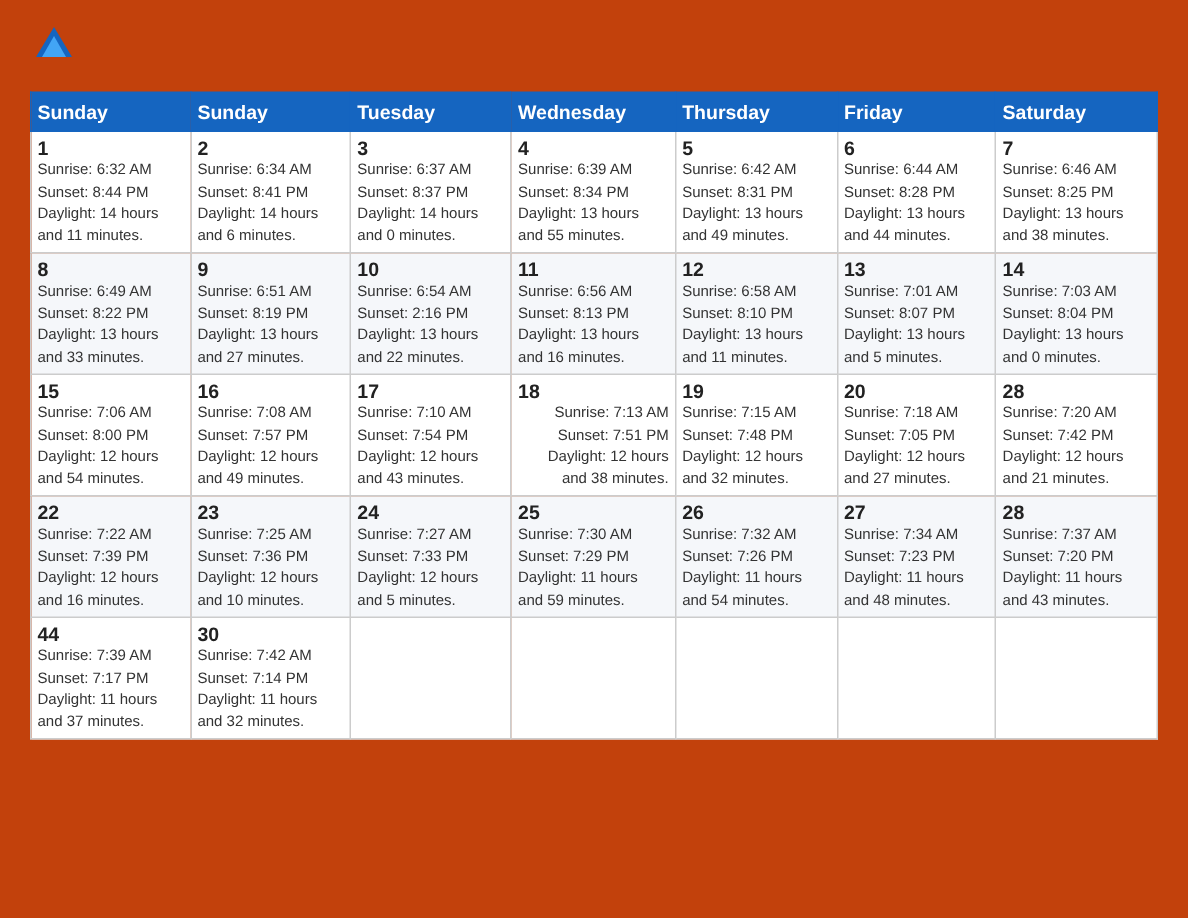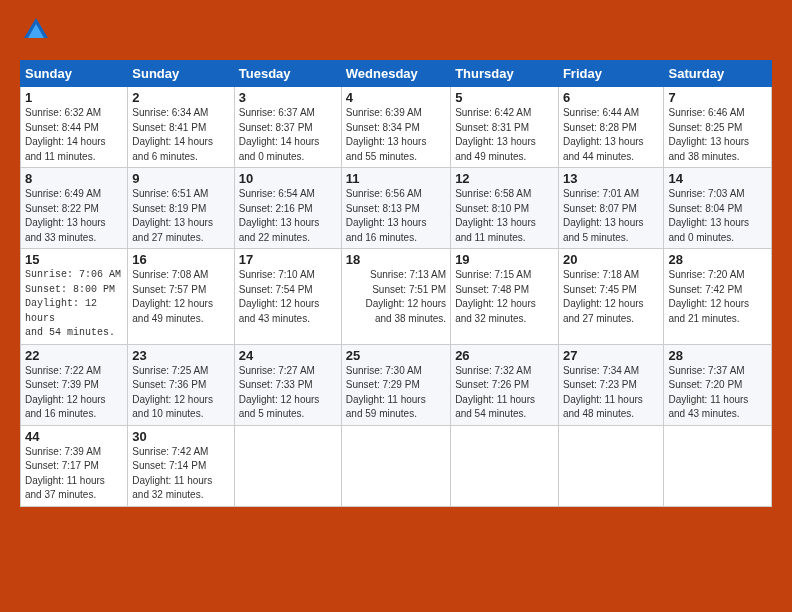--- a/index.html
+++ b/index.html
@@ -233,21 +233,21 @@
             <span class="day-num">14</span>
             <div class="day-info" style="white-space: pre-line;">Sunrise: 7:03 AM
 Sunset: 8:04 PM
 Daylight: 13 hours
 and 0 minutes.</div>
           </td>
         </tr>
         <tr>
           <td>
             <span class="day-num">15</span>
-            <div class="day-info" style="white-space: pre-line; font-family: Liberation Mono, monospace;">Sunrise: 7:06 AM
+            <div class="day-info" style="white-space: pre-line;">Sunrise: 7:06 AM
 Sunset: 8:00 PM
 Daylight: 12 hours
 and 54 minutes.</div>
           </td>
           <td>
             <span class="day-num">16</span>
             <div class="day-info" style="white-space: pre-line;">Sunrise: 7:08 AM
 Sunset: 7:57 PM
 Daylight: 12 hours
 and 49 minutes.</div>
@@ -269,21 +269,21 @@
           <td>
             <span class="day-num">19</span>
             <div class="day-info" style="white-space: pre-line;">Sunrise: 7:15 AM
 Sunset: 7:48 PM
 Daylight: 12 hours
 and 32 minutes.</div>
           </td>
           <td>
             <span class="day-num">20</span>
             <div class="day-info" style="white-space: pre-line;">Sunrise: 7:18 AM
-Sunset: 7:45 PM
+Sunset: 7:05 PM
 Daylight: 12 hours
 and 27 minutes.</div>
           </td>
           <td>
             <span class="day-num">28</span>
             <div class="day-info" style="white-space: pre-line;">Sunrise: 7:20 AM
 Sunset: 7:42 PM
 Daylight: 12 hours
 and 21 minutes.</div>
           </td>

